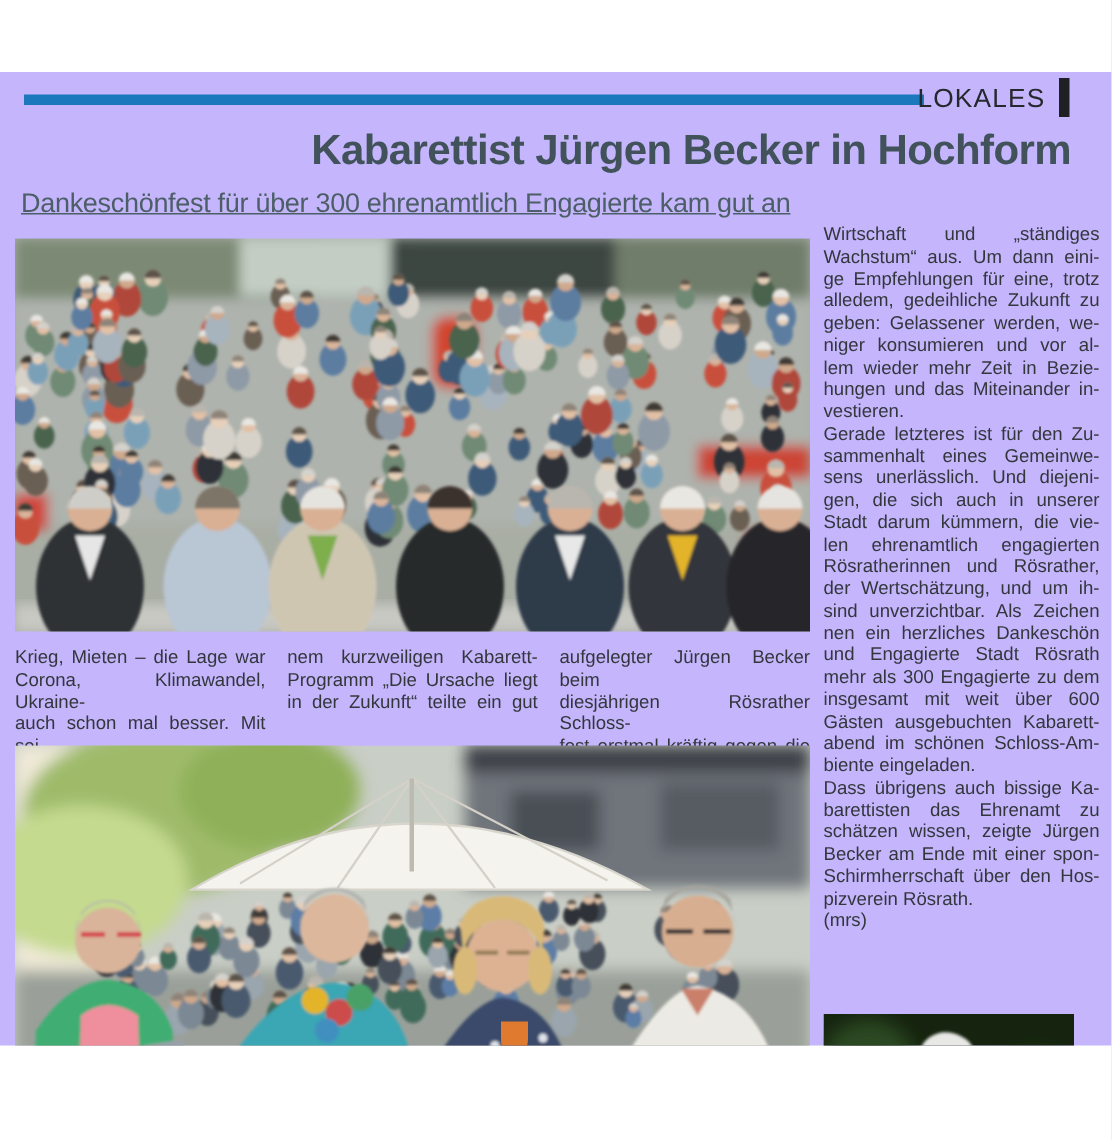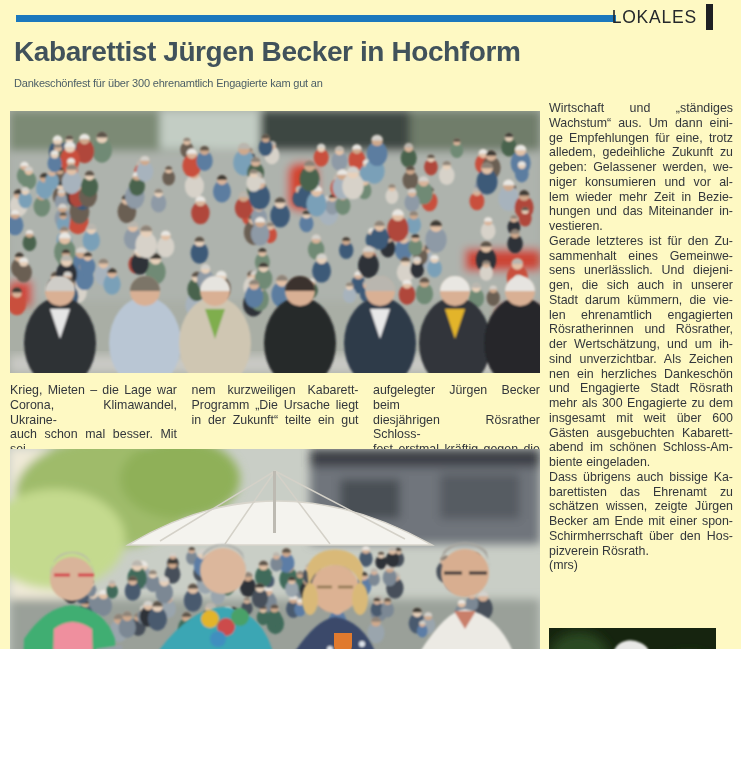--- a/index.html
+++ b/index.html
@@ -1,46 +1,46 @@
 <!DOCTYPE html>
 <html lang="de" style="--masthead-bar: #1c78bd; --headline: #41525b; --subheadline: #4c5e66; --body-text: #33373c; --credit: #1b1d20; --section-label: #25282c;"><head>
 <meta charset="utf-8">
 <style>
   :root{
     --masthead-bar:#1c78bd; --headline:#41525b; --subheadline:#4c5e66;
     --body-text:#33373c; --credit:#1b1d20; --section-label:#25282c;
   }
   html,body{margin:0;padding:0;background:#ffffff;}
   body{width:741px;height:760px;font-family:"Liberation Sans",sans-serif;}
-  .page{position:relative;width:741px;height:649px;background:#fef9c3;overflow:hidden;}
+  .page{position:relative;width:741px;height:649px;background:#c4b5fd;overflow:hidden;margin-top:48px;}
   .masthead-bar{position:absolute;left:16px;top:15px;width:600px;height:7px;background:var(--masthead-bar);}
   .section-label{position:absolute;top:7px;right:44px;font-size:17.5px;letter-spacing:.8px;color:var(--section-label);font-weight:400;}
   .section-divider{position:absolute;top:4px;right:28px;width:7px;height:26px;background:#1e2023;}
   .headline{position:absolute;left:14px;top:36px;width:700px;font-size:28px;font-weight:700;letter-spacing:-.4px;color:var(--headline);}
-  .subheadline{position:absolute;left:14px;top:77px;width:700px;font-size:11px;letter-spacing:-.2px;color:var(--subheadline);}
+  .subheadline{position:absolute;left:14px;top:77px;width:700px;font-size:18px;letter-spacing:-.2px;color:var(--subheadline);text-decoration:underline;}
   svg.photo{position:absolute;display:block;}
   #photo1{left:10px;top:111px;}
   #photo2{left:10px;top:449px;}
   #photo3{left:549px;top:628px;}
   .caption-row{position:absolute;left:10px;top:383px;width:530px;display:flex;gap:14.5px;}
   .cap-col{width:167px;font-size:12.4px;line-height:14.8px;color:var(--body-text);}
   .right-col{position:absolute;left:549px;top:101px;width:184px;font-size:12.4px;line-height:14.75px;color:var(--body-text);}
   .line.j{text-align:justify;text-align-last:justify;}
   .photo-credit{position:absolute;left:549px;top:736px;font-size:10px;font-weight:700;color:var(--credit);}
 </style>
 </head>
 <body>
 
 <div class="page">
 
   <div class="masthead-bar"></div>
   <div class="section-label">LOKALES</div>
   <div class="section-divider"></div>
 
-  <h1 class="headline" style="margin:0;">Kabarettist Jürgen Becker in Hochform</h1>
+  <h1 class="headline" style="margin:0;text-align:right;">Kabarettist Jürgen Becker in Hochform</h1>
   <h2 class="subheadline" style="margin:0;font-weight:400;">Dankeschönfest für über 300 ehrenamtlich Engagierte kam gut an</h2>
 
   <svg id="photo1" class="photo" width="530" height="262" viewBox="0 0 530 262">
     <defs>
       <filter id="p1b" x="-20%" y="-20%" width="140%" height="140%">
           <feGaussianBlur stdDeviation="1.1"></feGaussianBlur>
         </filter>
       <filter id="p1b2" x="-20%" y="-20%" width="140%" height="140%">
           <feGaussianBlur stdDeviation="4"></feGaussianBlur>
         </filter>

